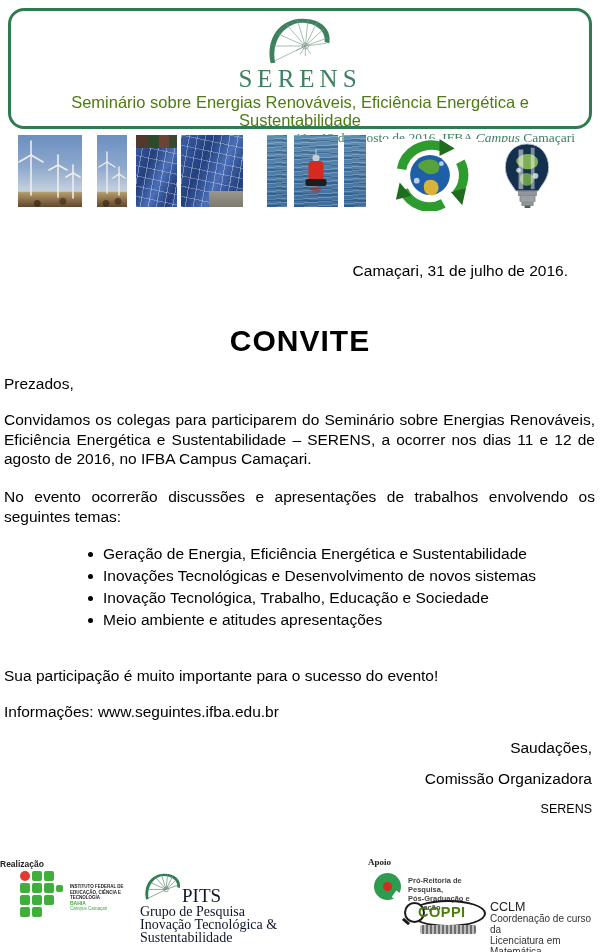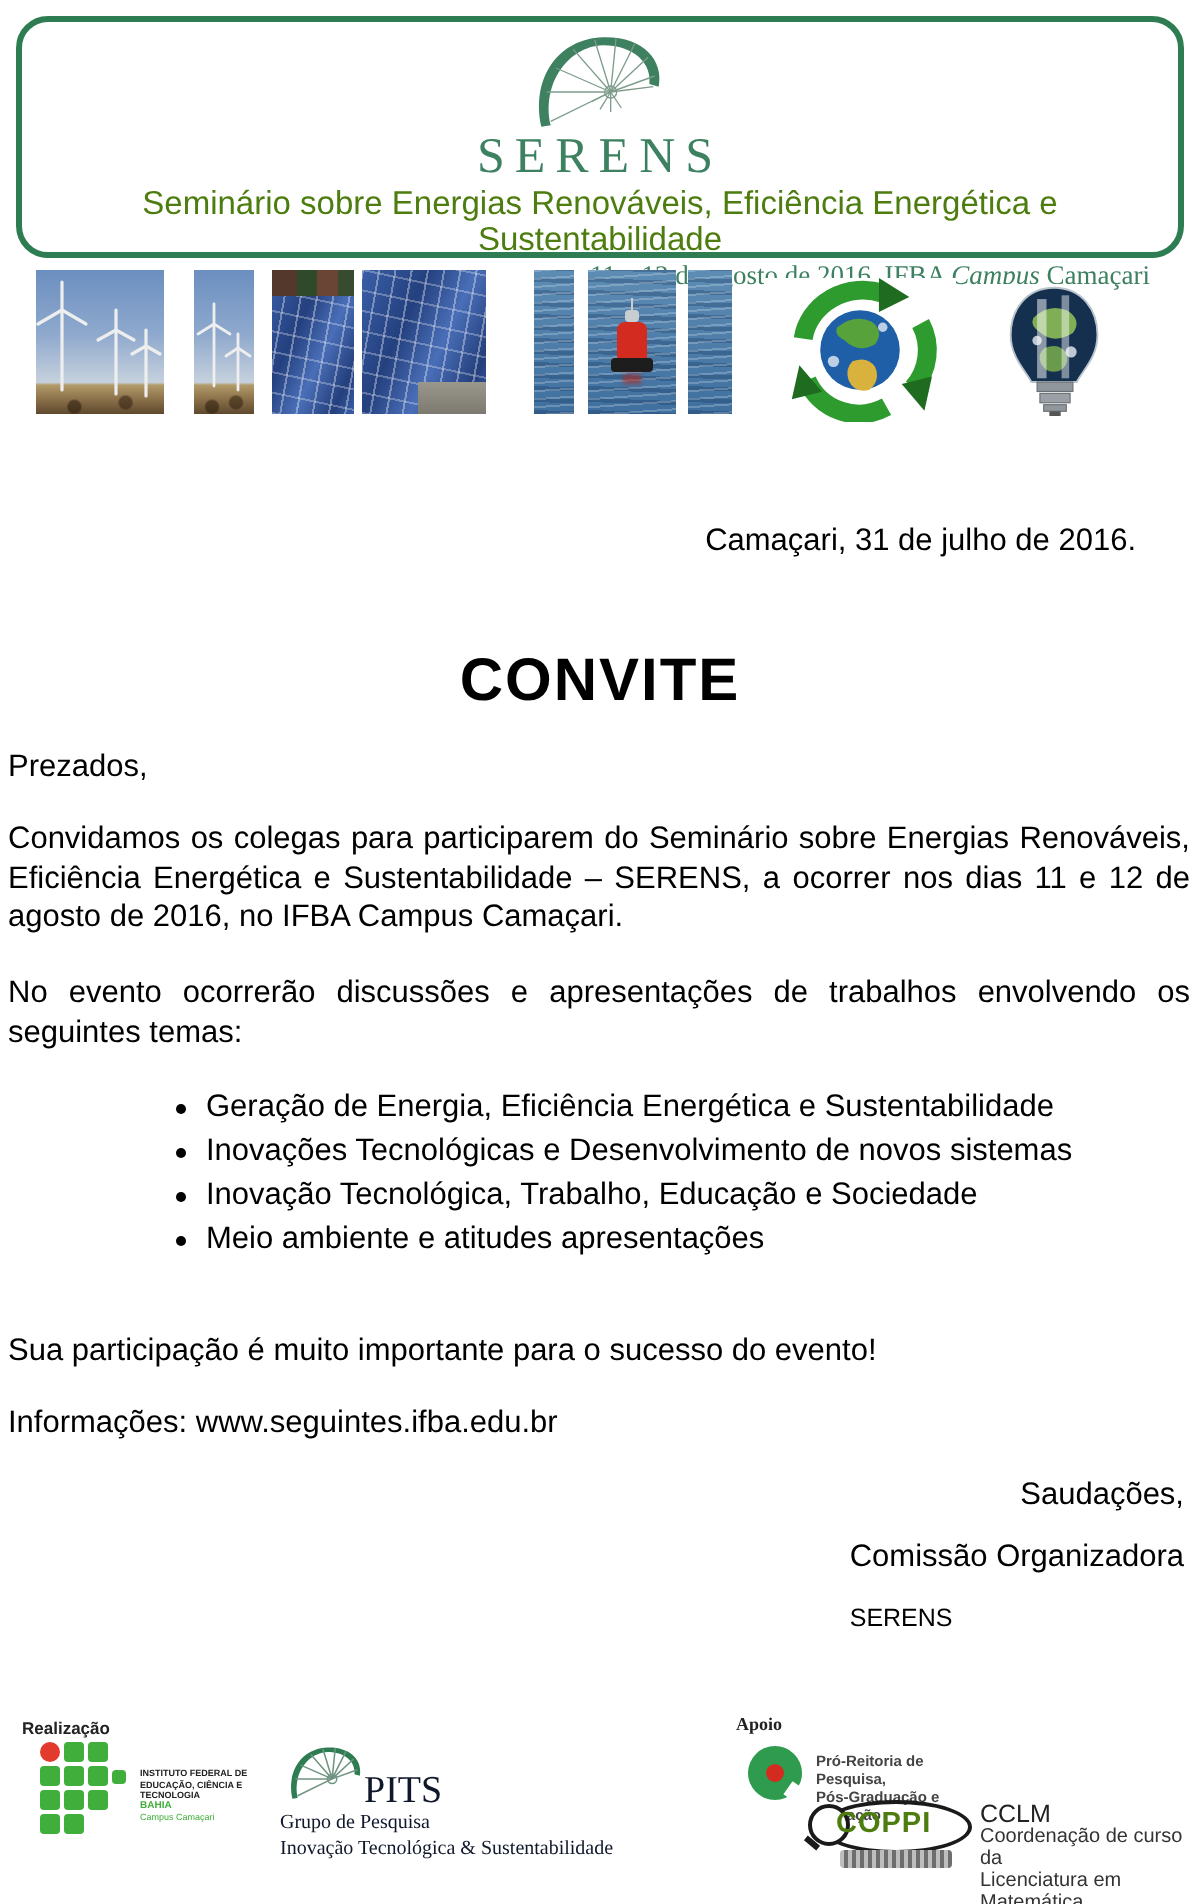--- a/index.html
+++ b/index.html
@@ -66,41 +66,41 @@
   .salutation{position:absolute;top:375px;left:4px;font-size:15.5px}
   .para{position:absolute;left:4px;width:591px;font-size:15.5px;line-height:19.5px;text-align:justify}
   .para1{top:410px}
   .para2{top:487px}
   .topics{position:absolute;top:543px;left:103px;margin:0;padding:0;list-style:none;font-size:15.5px}
   .topics li{position:relative;line-height:22px}
   .topics li::before{content:"";position:absolute;left:-15px;top:9px;width:5px;height:5px;border-radius:50%;background:#000}
   .closing{position:absolute;top:667px;left:4px;font-size:15.5px}
   .info{position:absolute;top:703px;left:4px;font-size:15.5px}
   .signoff{position:absolute;top:739px;right:8px;text-align:right;font-size:15.5px}
-  .signoff .org-block{display:inline-block;text-align:left;margin-top:13px}
+  .signoff .org-block{display:inline-block;text-align:right;margin-top:13px}
   .signoff .serens-sign{font-size:12.5px;margin-top:14px}
   
   .footer{position:absolute;left:0;top:855px;width:600px;height:97px}
   .f-label{position:absolute;font-weight:bold;color:#222}
-  .realizacao{left:11px;top:4px;font-size:8.5px}
+  .realizacao{left:0;top:4px;font-size:8.5px}
   .apoio{left:368px;top:2px;font-size:9px;font-family:"Liberation Serif",serif}
   
   .ifba{position:absolute;left:20px;top:16px;width:116px;height:50px}
   .ifba .cell{position:absolute;width:10px;height:10px;background:#3fae3a;border-radius:2px}
   .ifba .dot{border-radius:50%;background:#e23b2e}
   .ifba .txt{position:absolute;left:50px;top:13px;line-height:5.5px}
   .ifba .t1{font-size:4.5px;font-weight:bold;color:#222}
   .ifba .t2{font-size:5px;font-weight:bold;color:#3fae3a}
   .ifba .t3{font-size:4.5px;color:#3fae3a}
   
   .gpits{position:absolute;left:140px;top:12px;width:170px;color:#0f172a;font-family:"Liberation Serif",serif}
   .gpits .row{display:flex;align-items:flex-end}
   .gpits .spiral{width:46px;height:38px}
   .gpits .pits{font-size:19px;line-height:18px;margin-left:-4px}
-  .gpits .gl{font-size:10px;line-height:13px}
+  .gpits .gl{font-size:14px;line-height:13px}
   
   .propgi{position:absolute;left:374px;top:16px;width:120px}
   .a-mark{position:absolute;left:0;top:2px;width:27px;height:27px;background:#2e9b4e;border-radius:50%}
   .a-mark::before{content:"";position:absolute;left:9px;top:9px;width:9px;height:9px;background:#d42b20;border-radius:50%}
   .a-mark::after{content:"";position:absolute;right:-3px;bottom:-1px;width:11px;height:8px;background:#fff;transform:rotate(35deg)}
   .propgi .txt{position:absolute;left:34px;top:5px;font-size:7.5px;font-weight:bold;color:#444;line-height:9px}
   
   .proex{position:absolute;left:496px;top:20px;width:90px}
   .proex .name{font-size:16px;font-weight:bold;letter-spacing:.5px;color:#111;position:relative}
   .proex .slash{position:absolute;left:27px;top:-2px;width:2.5px;height:20px;background:#c1272d;transform:rotate(28deg)}

